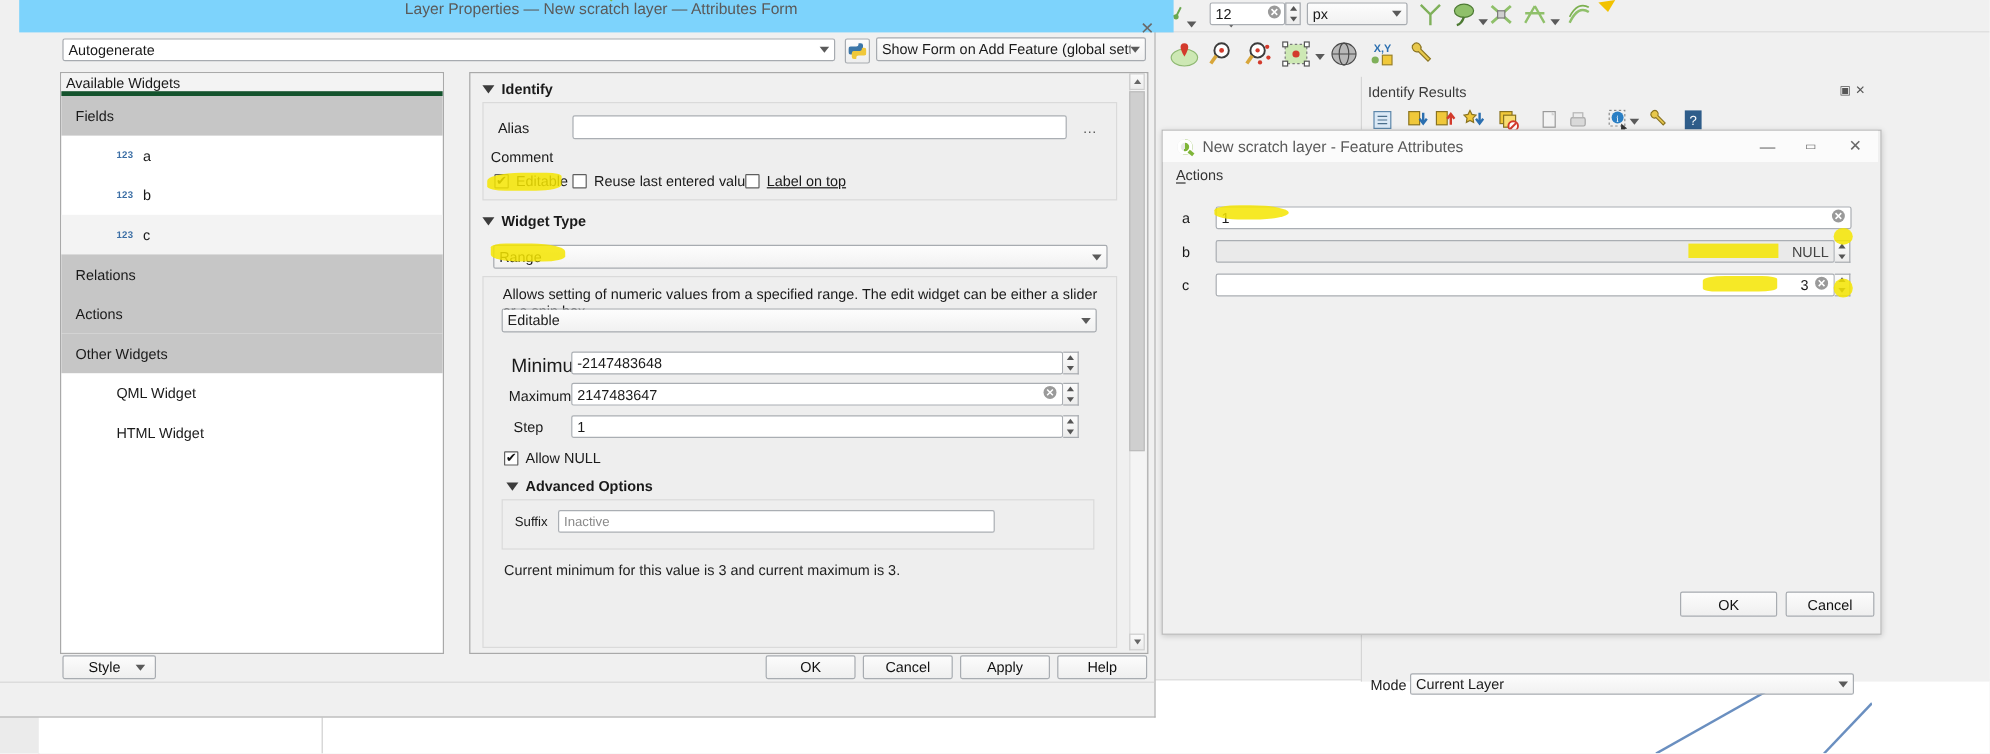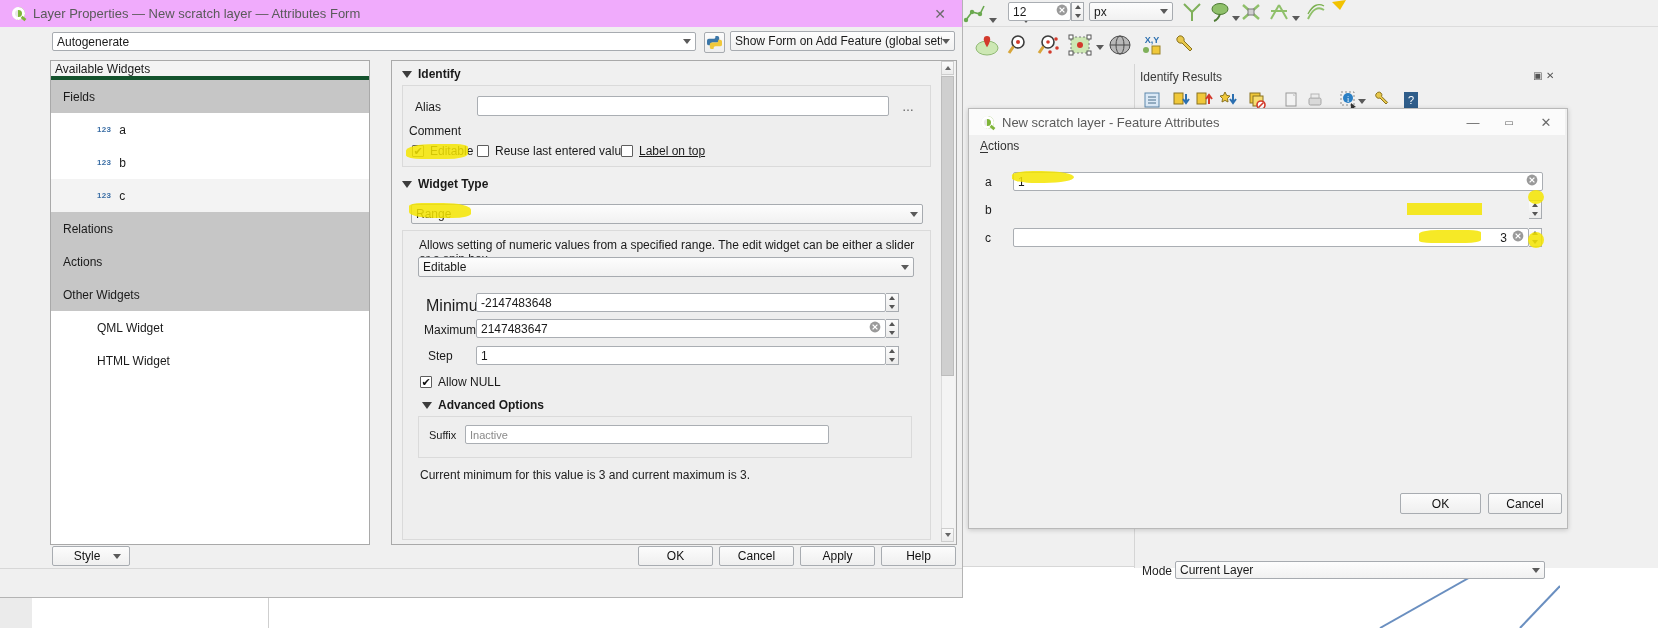--- a/index.html
+++ b/index.html
@@ -428,20 +428,23 @@
       <svg width="12" height="12" viewBox="0 0 12 12">
           <circle cx="6" cy="6" r="5.4" fill="#9a9a9a"></circle>
           <path d="M3.6 3.6 L8.4 8.4 M8.4 3.6 L3.6 8.4" stroke="#fff" stroke-width="1.3"></path>
         </svg>
     </span>
   </div>
 </div>
 
 <div class="abs" style="left:969px;top:198px;width:596px;height:26px;">
   <span style="position:absolute;left:16px;top:5px;font-size:12px;">b</span>
+  <div class="field ro" style="position:absolute;left:44px;top:2px;width:516px;height:19px;justify-content:flex-end;">
+    <span style="color:#444;">NULL</span>
+  </div>
   <div class="spin" style="position:absolute;left:560px;top:2px;height:19px;">
     <div>
         <span class="up"></span>
       </div>
       <div>
         <span class="dn"></span>
       </div>
   </div>
 </div>
 
@@ -470,21 +473,21 @@
 <div class="hl" style="left:1407px;top:203px;width:75px;height:12px;"></div>
 <div class="hl" style="left:1419px;top:230px;width:62px;height:13px;border-radius:30% 20% 25% 20%;"></div>
 <div class="hl" style="left:1528px;top:190px;width:16px;height:14px;border-radius:50%;"></div>
 <div class="hl" style="left:1528px;top:232px;width:16px;height:16px;border-radius:50%;"></div>
 
 <div class="abs btn" style="left:1400px;top:493px;width:81px;height:21px;">OK</div>
 <div class="abs btn" style="left:1488px;top:493px;width:74px;height:21px;">Cancel</div>
 
 <div class="abs" style="left:0;top:0;width:962px;height:597px;background:#f0f0f0;border-right:1px solid #b4b4b4;border-bottom:1px solid #b4b4b4;"></div>
 
-<div class="abs titlebar" style="left:0;top:0;width:962px;height:27px;background:#f0abfc;">
+<div class="abs titlebar" style="left:16px;top:0;width:962px;height:27px;background:#7dd3fc;flex-direction:column;">
   <div class="qlogo" style="margin-left:12px;"></div>
   <span class="titletext" style="margin-left:8px;">Layer Properties — New scratch layer — Attributes Form</span>
   <span class="winbtn" style="margin-left:auto;width:44px;height:27px;font-size:14px;">✕</span>
 </div>
 
 <div class="abs combo" style="left:52px;top:32px;width:644px;height:19px;background:#fff;">
   <span>Autogenerate</span>
   <span class="arrow"></span>
 </div>
 <div class="abs" style="left:704px;top:32px;width:19px;height:19px;border:1px solid #a7abb0;border-radius:2px;background:linear-gradient(#fcfcfc,#eee);">

